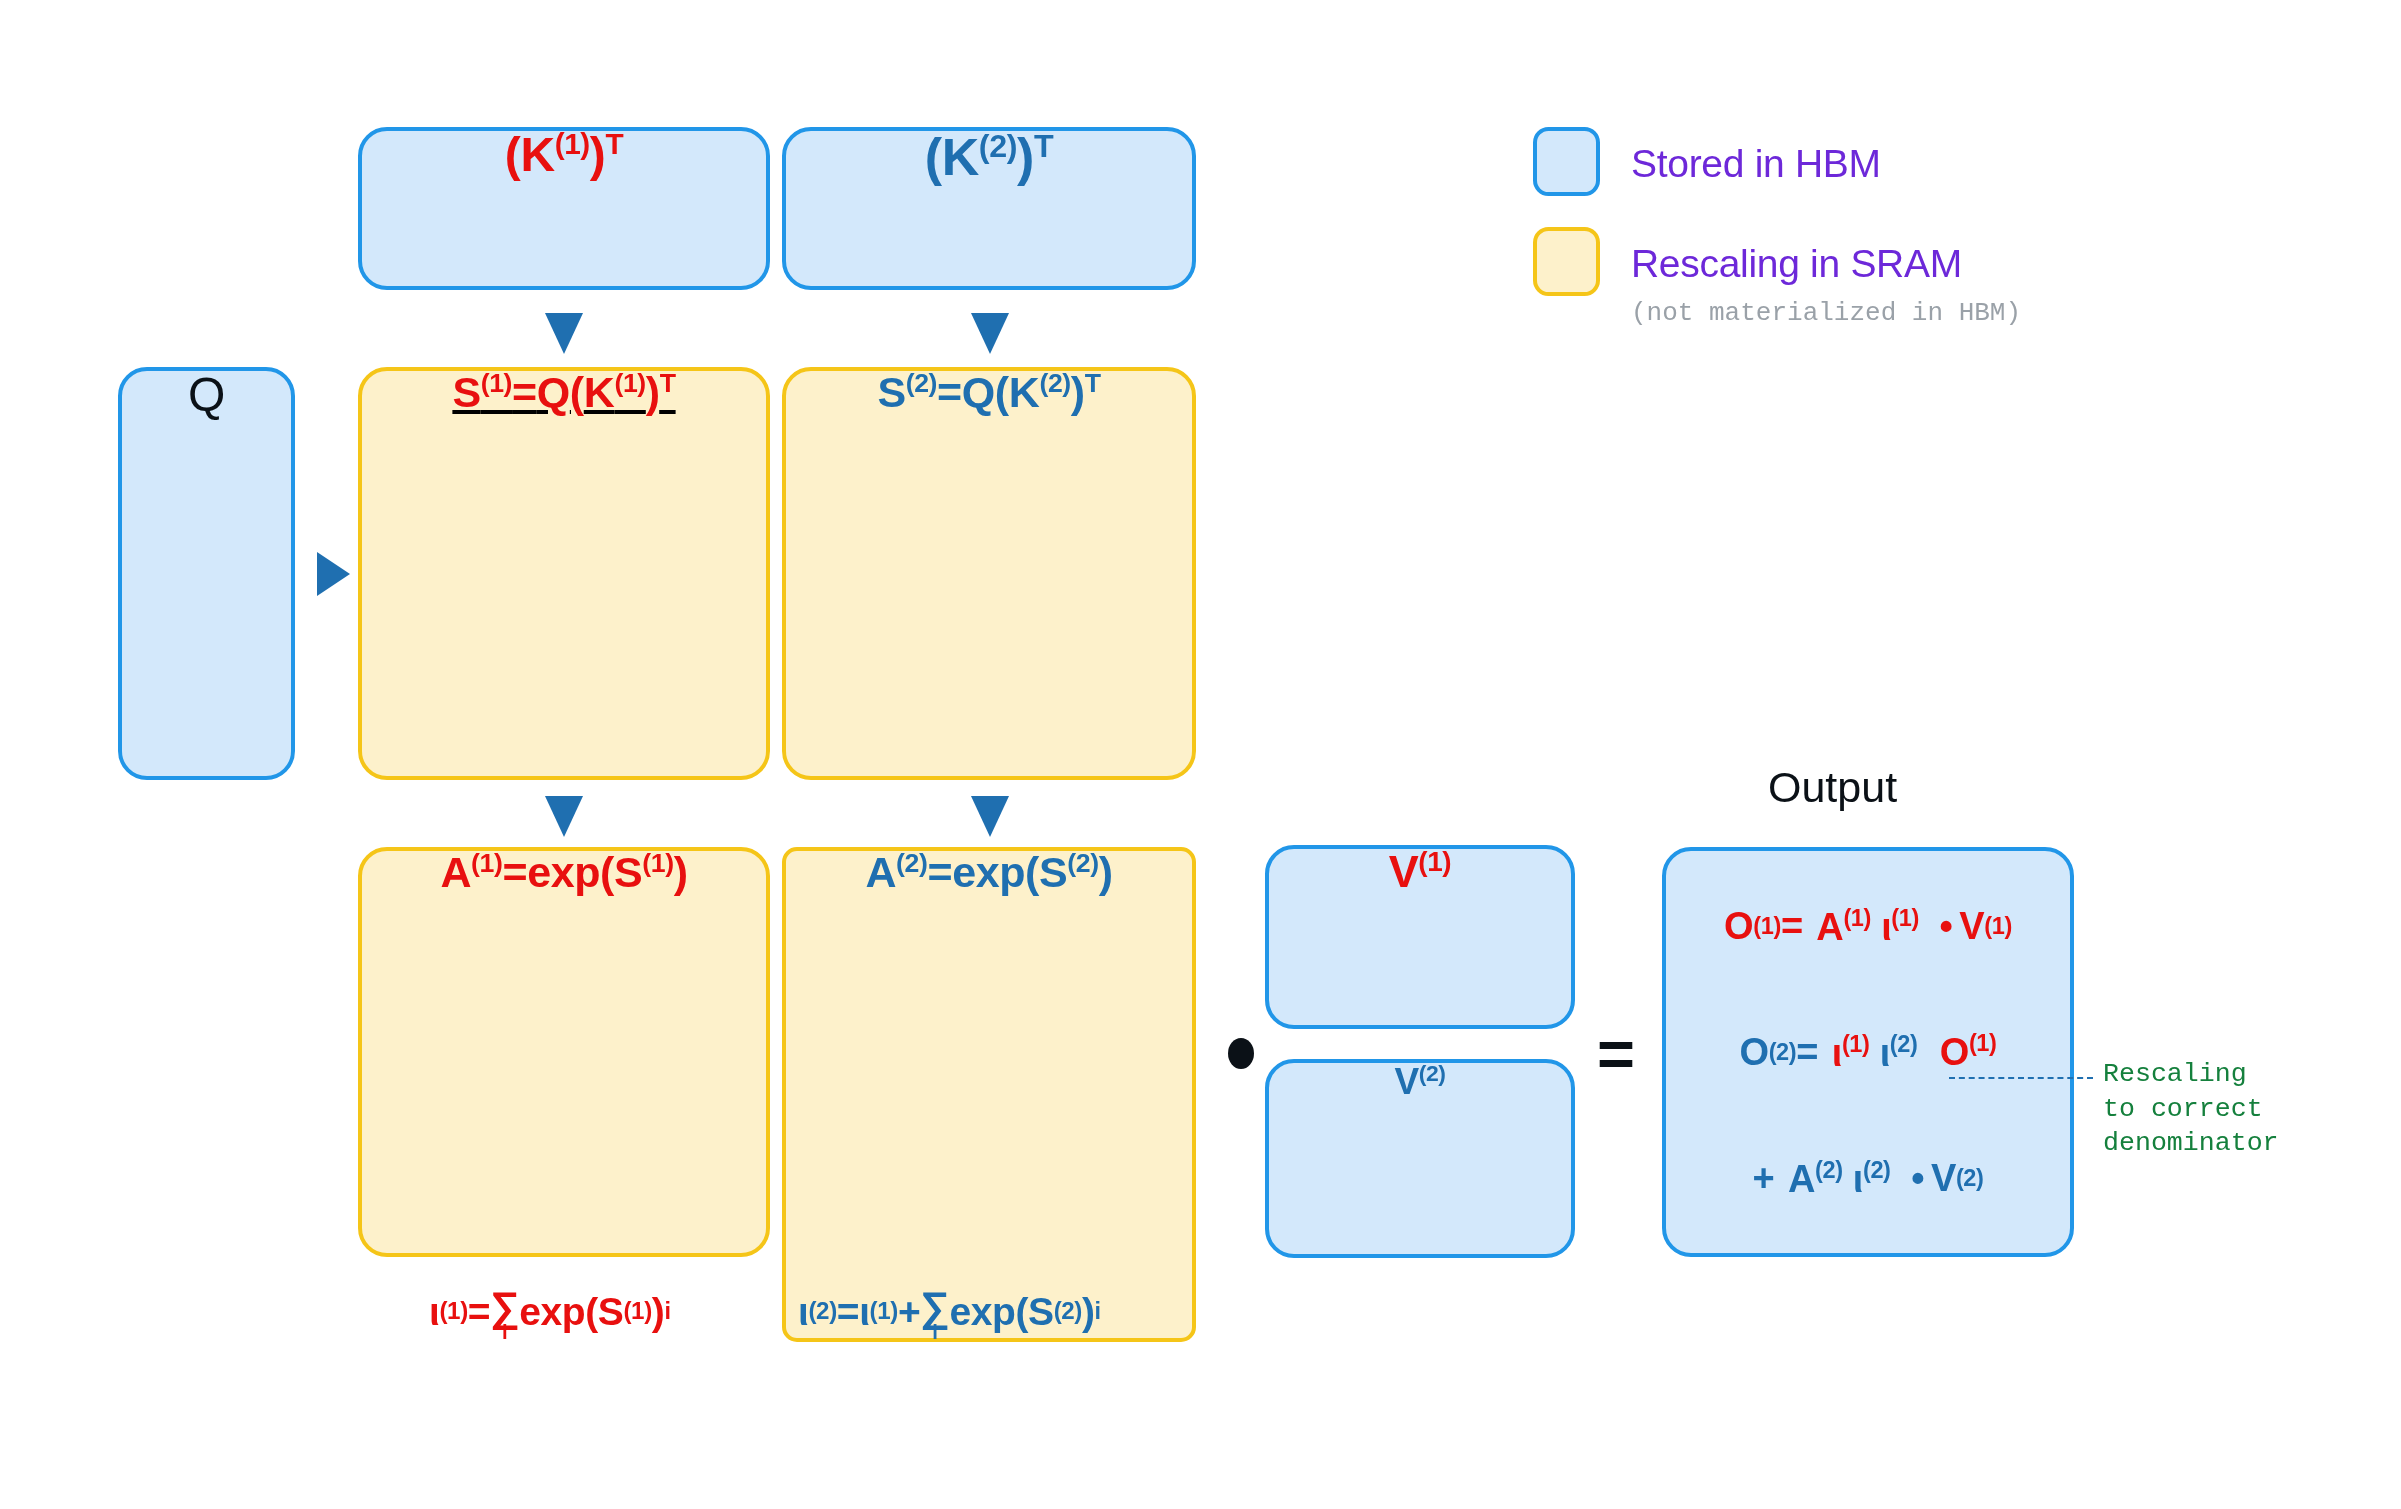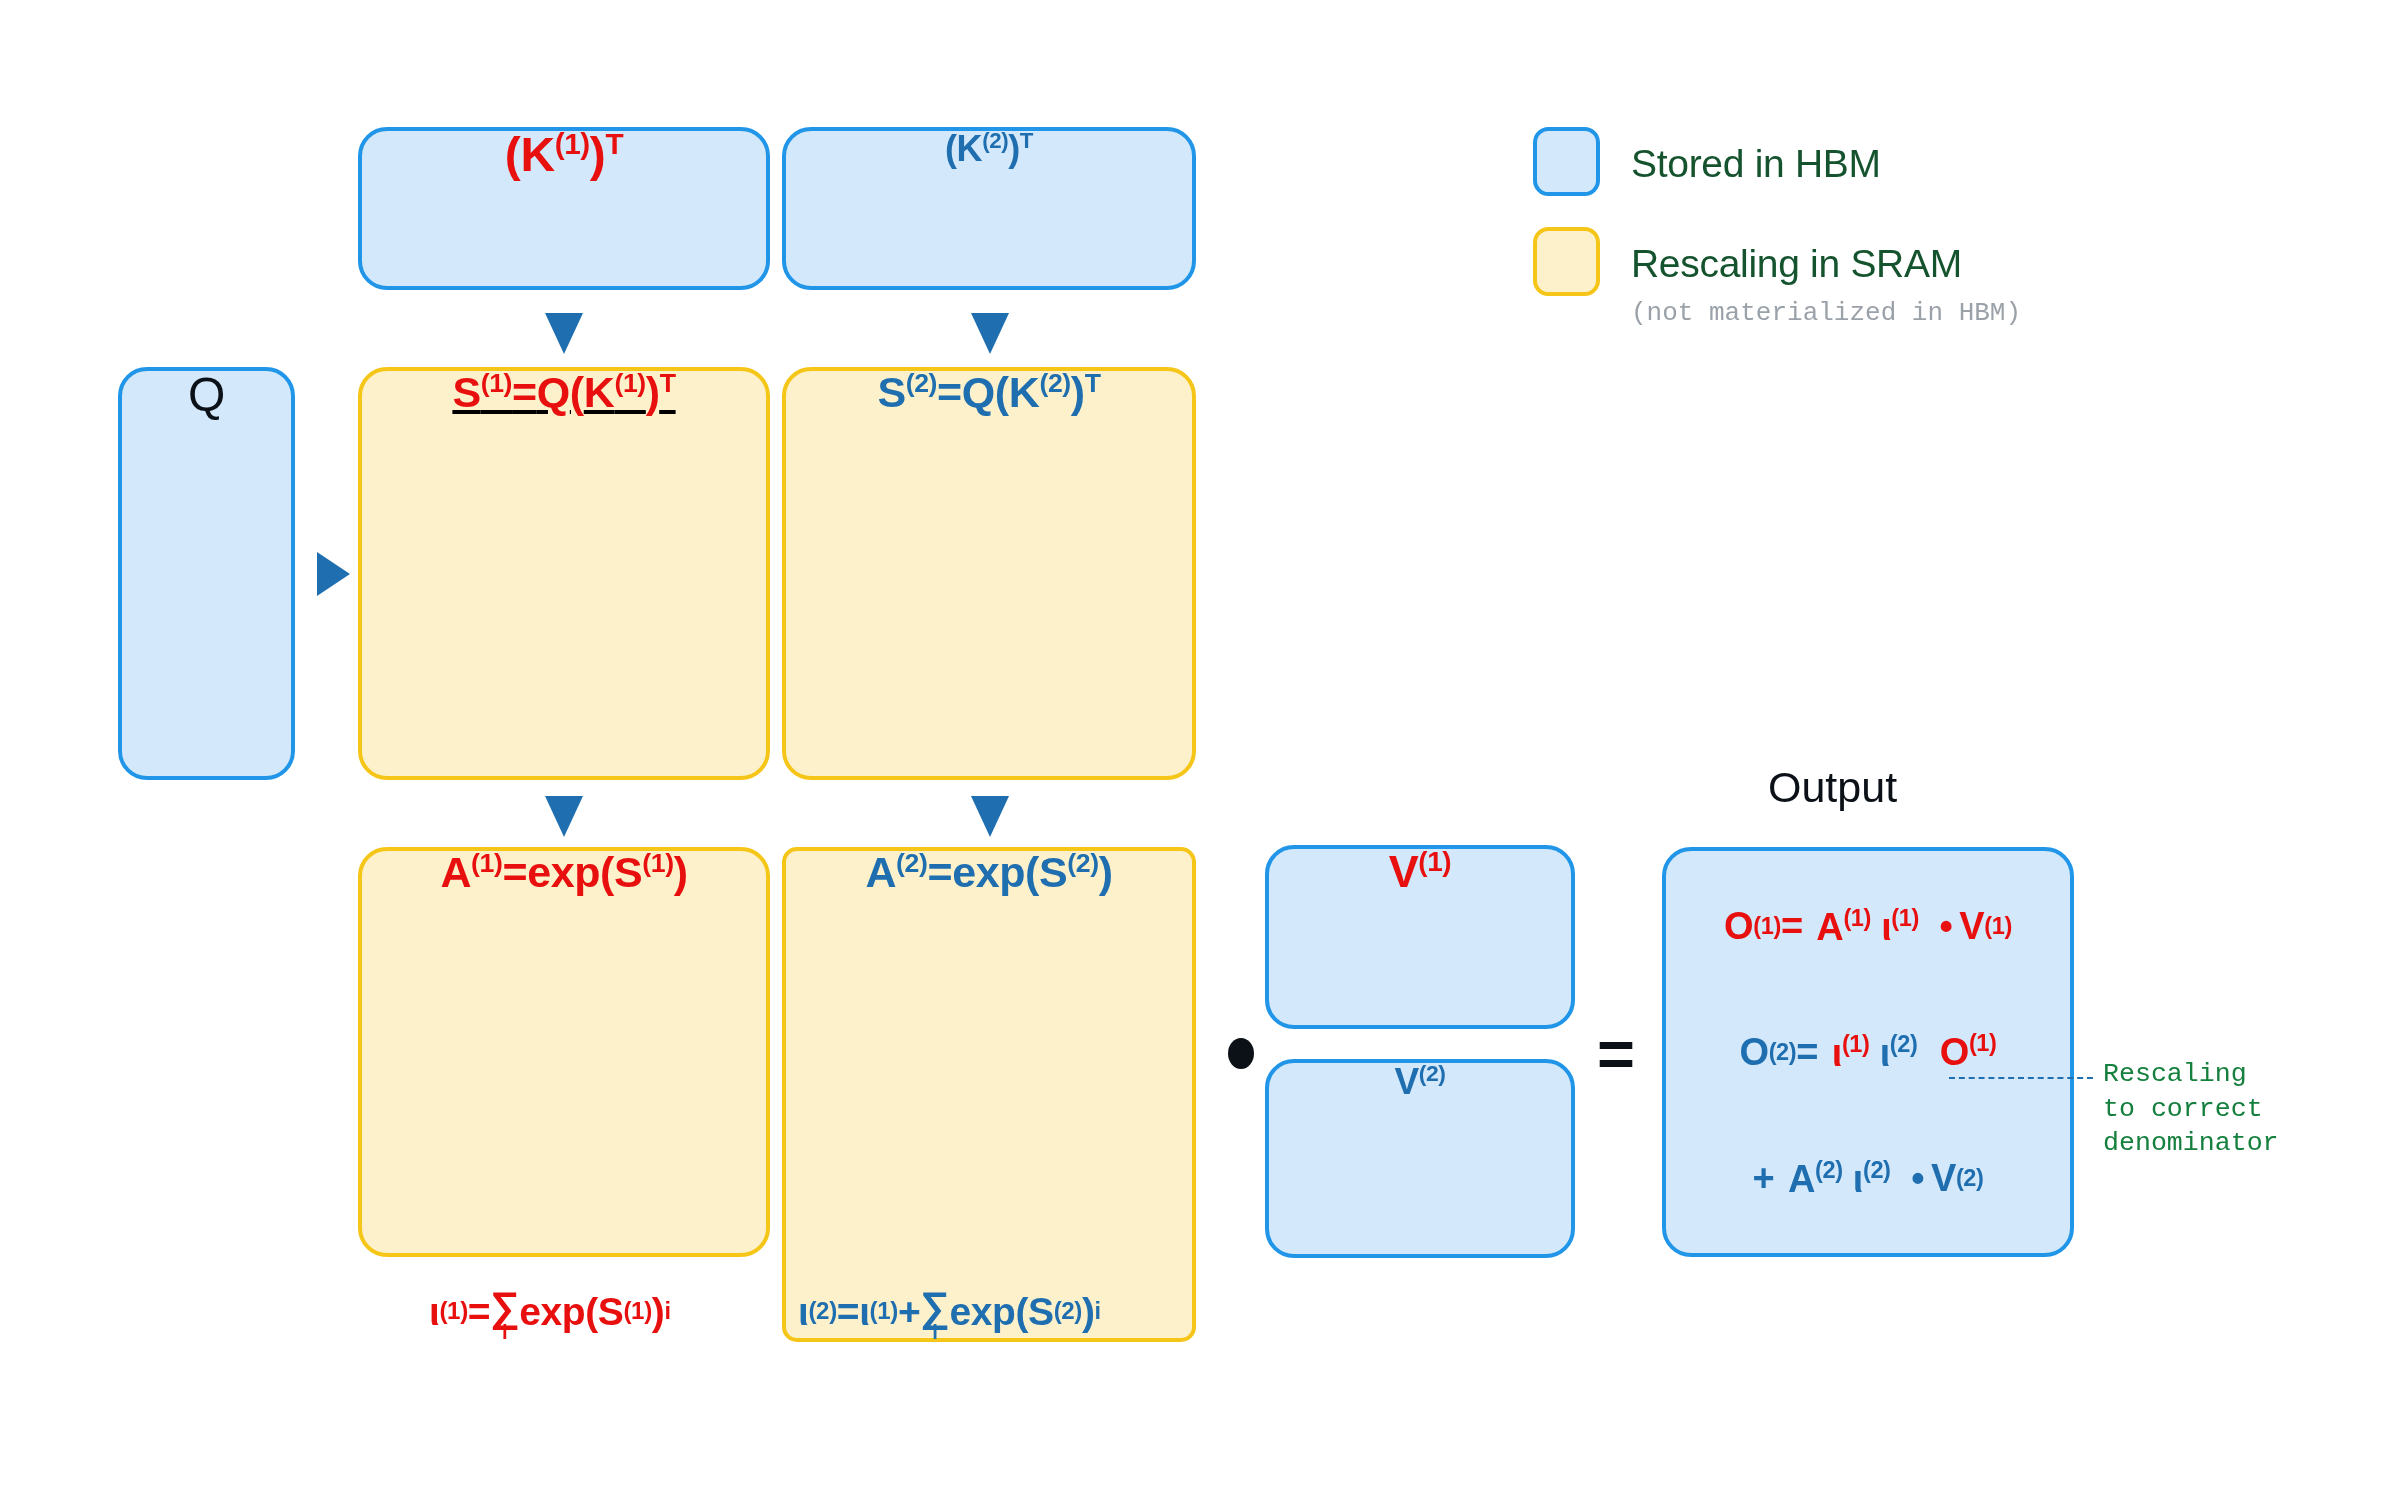--- a/index.html
+++ b/index.html
@@ -97,21 +97,21 @@
     position: absolute;
     box-sizing: border-box;
     width: 67px;
     height: 69px;
     border-radius: 13.7px;
   }
   .legend-label {
     position: absolute;
     font-family: "Liberation Sans", sans-serif;
     font-size: 39px;
-    color: #14532d;
+    color: #6d28d9;
     white-space: nowrap;
     letter-spacing: -0.3px;
   }
   .legend-sub {
     position: absolute;
     font-family: "Liberation Mono", monospace;
     font-size: 26px;
     color: #9aa1a8;
     white-space: nowrap;
   }
@@ -167,21 +167,21 @@
   <div class="legend-label" style="left:1631px; top:242px;">Rescaling in SRAM</div>
   <div class="legend-sub" style="left:1631px; top:298px;">(not materialized in HBM)</div>
 
   <div class="box box-blue" style="left:358px; top:127px; width:412px; height:163px;">
     <span class="f red" style="font-size:48px;">
       (<span>K</span><span class="sup">(1)</span>)<span class="sup">T</span>
     </span>
   </div>
 
   <div class="box box-blue" style="left:782px; top:127px; width:414px; height:163px;">
-    <span class="f blue" style="font-size:36px;">
+    <span class="f blue" style="font-size:52px;">
       (<span>K</span><span class="sup">(2)</span>)<span class="sup">T</span>
     </span>
   </div>
 
   <div class="arrow-down" style="left:545px; top:313px; border-left:19px solid transparent; border-right:19px solid transparent; border-top:41px solid #1f6fb0;"></div>
   <div class="arrow-down" style="left:971px; top:313px; border-left:19px solid transparent; border-right:19px solid transparent; border-top:41px solid #1f6fb0;"></div>
 
   <div class="box box-blue" style="left:118px; top:367px; width:177px; height:413px;">
     <span class="f black" style="font-size:48px; font-weight:400;">Q</span>
   </div>

